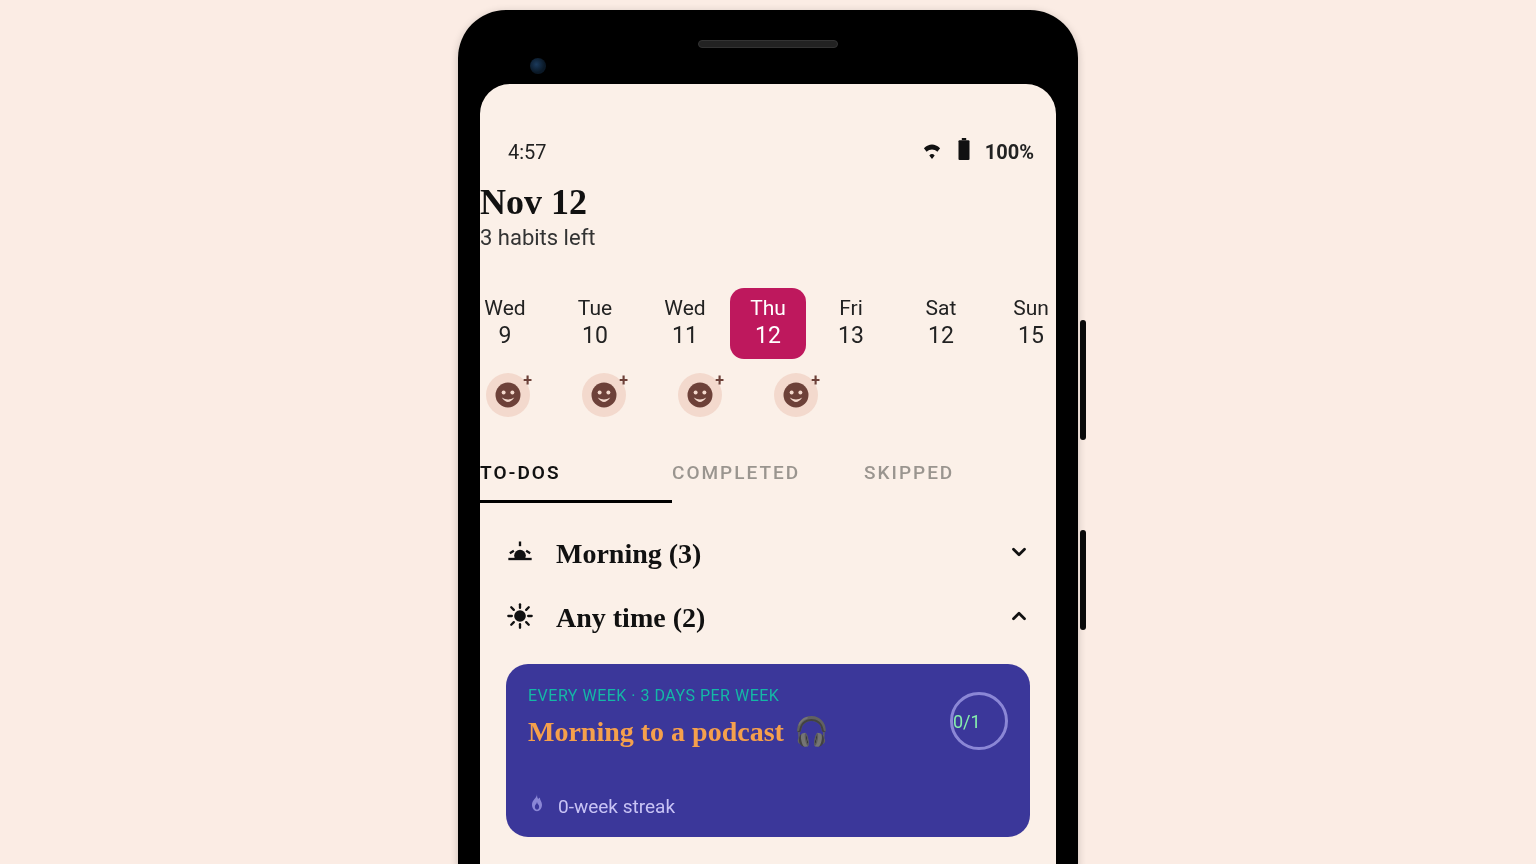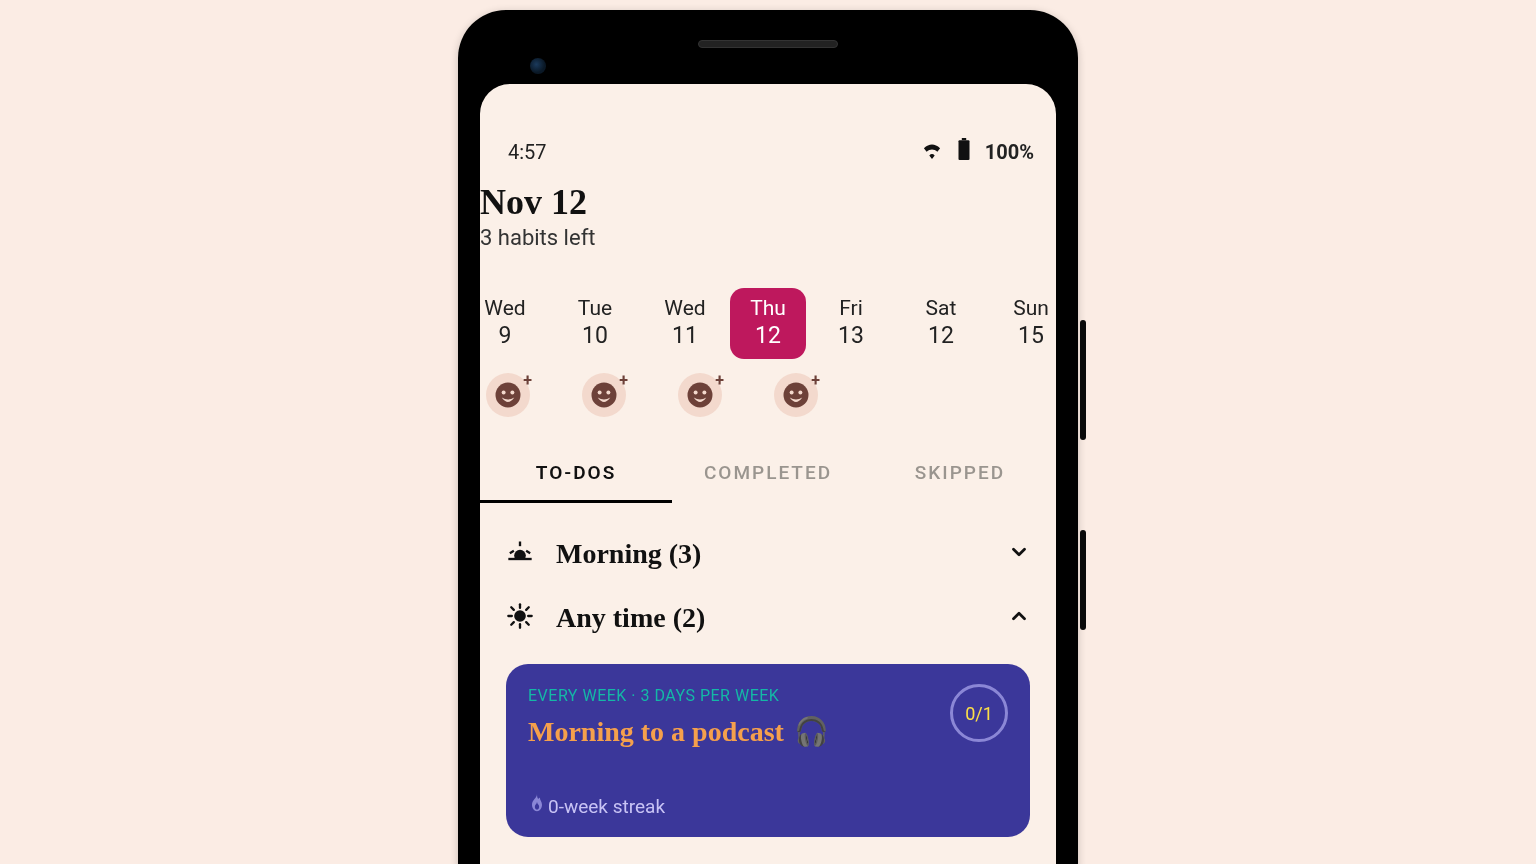--- a/index.html
+++ b/index.html
@@ -120,21 +120,21 @@
     color: #6d4139;
     font-weight: 700;
   }
   .tabs {
     display: flex;
     margin-top: 24px;
     border-bottom: 1px solid rgba(0,0,0,0.0);
   }
   .tab {
     flex: 1;
-    text-align: center;
+    text-align: left;
     padding: 10px 0 16px;
     font-size: 19px;
     letter-spacing: 2px;
     color: #9a958f;
     cursor: pointer;
     font-weight: 500;
   }
   .tab.active {
     color: #111;
     font-weight: 600;
@@ -174,37 +174,37 @@
     font-size: 28px;
     font-weight: 700;
     color: #f5a04c;
     margin-top: 10px;
     display: flex;
     align-items: center;
     gap: 10px;
   }
   .progress-ring {
     position: absolute;
-    top: 20px;
+    top: 28px;
     right: 22px;
     width: 58px;
     height: 58px;
     border: 3px solid #8b87d6;
     border-radius: 50%;
     display: flex;
     align-items: center;
-    justify-content: center;
+    justify-content: flex-start;
     font-size: 18px;
-    color: #fde047;
+    color: #86efac;
     cursor: pointer;
   }
   .streak {
     display: flex;
     align-items: center;
-    gap: 2px;
+    gap: 12px;
     margin-top: 46px;
     font-size: 19px;
     color: #c8c3f5;
   }
   .icon-sun, .icon-sunrise { width: 28px; height: 28px; }
 </style>
 </head>
 <body>
 
 <div class="phone">

